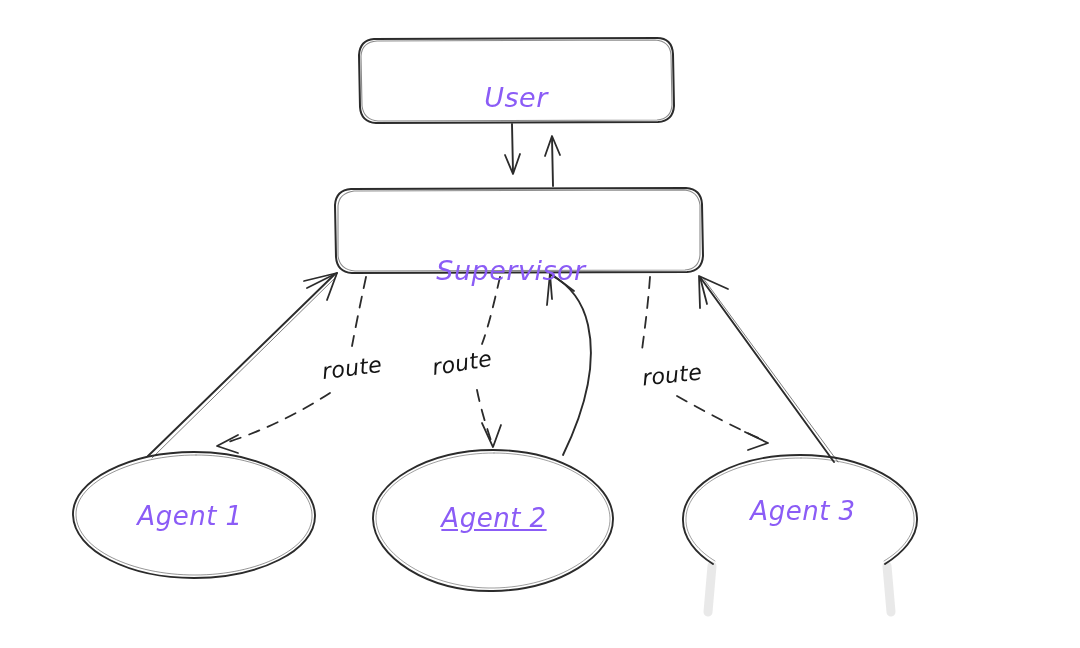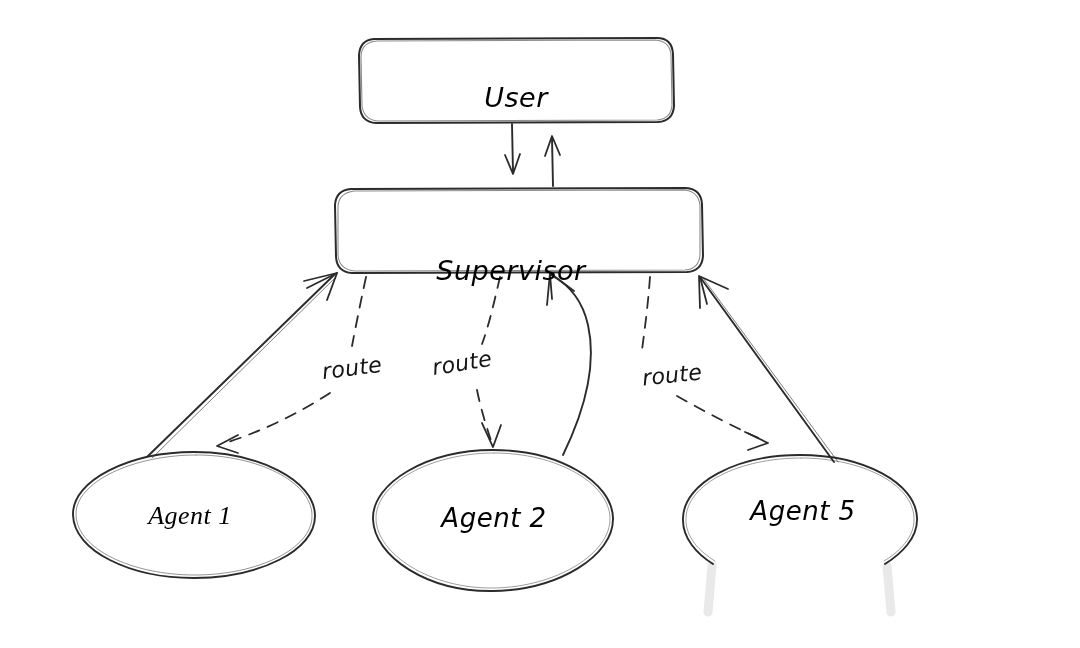--- a/index.html
+++ b/index.html
@@ -24,21 +24,21 @@
     position: absolute;
     left: 0;
     top: 0;
     width: 1080px;
     height: 648px;
     display: block;
   }
   .node-label {
     position: absolute;
     font-family: "DejaVu Sans", sans-serif;
-    color: #000000;
+    color: #8b5cf6;
     white-space: nowrap;
     transform: translate(-50%, -50%);
     font-style: italic;
     letter-spacing: 0.5px;
     -webkit-font-smoothing: antialiased;
   }
   .label-user      { font-size: 27px; }
   .label-supervisor{ font-size: 27px; }
   .label-agent     { font-size: 26px; }
   .edge-label {
@@ -159,25 +159,25 @@
       <path class="arrow-head" d="M700,308 L699,276 L728,289"></path>
       <path class="arrow-head" d="M707,304 L700,277"></path>
     </g>
 
   </svg>
 
   <div class="node-label label-user" style="left:516px; top:97px;">User</div>
 
   <div class="node-label label-supervisor" style="left:511px; top:235px;margin-top:35px;">Supervisor</div>
 
-  <div class="node-label label-agent" style="left:190px; top:516px;font-family:Liberation Serif, serif;">Agent 1</div>
+  <div class="node-label label-agent" style="left:190px; top:516px;">Agent 1</div>
 
-  <div class="node-label label-agent" style="left:494px; top:518px;">Agent 2</div>
+  <div class="node-label label-agent" style="left:494px; top:518px;text-decoration:underline;">Agent 2</div>
 
-  <div class="node-label label-agent" style="left:803px; top:511px;">Agent 5</div>
+  <div class="node-label label-agent" style="left:803px; top:511px;">Agent 3</div>
 
   <div class="edge-label" style="left:352px; top:368px; transform: translate(-50%,-50%) rotate(-7deg);">route</div>
 
   <div class="edge-label" style="left:462px; top:363px; transform: translate(-50%,-50%) rotate(-9deg);">route</div>
 
   <div class="edge-label" style="left:672px; top:375px; transform: translate(-50%,-50%) rotate(-6deg);">route</div>
 
 </div>
 
 </body></html>

